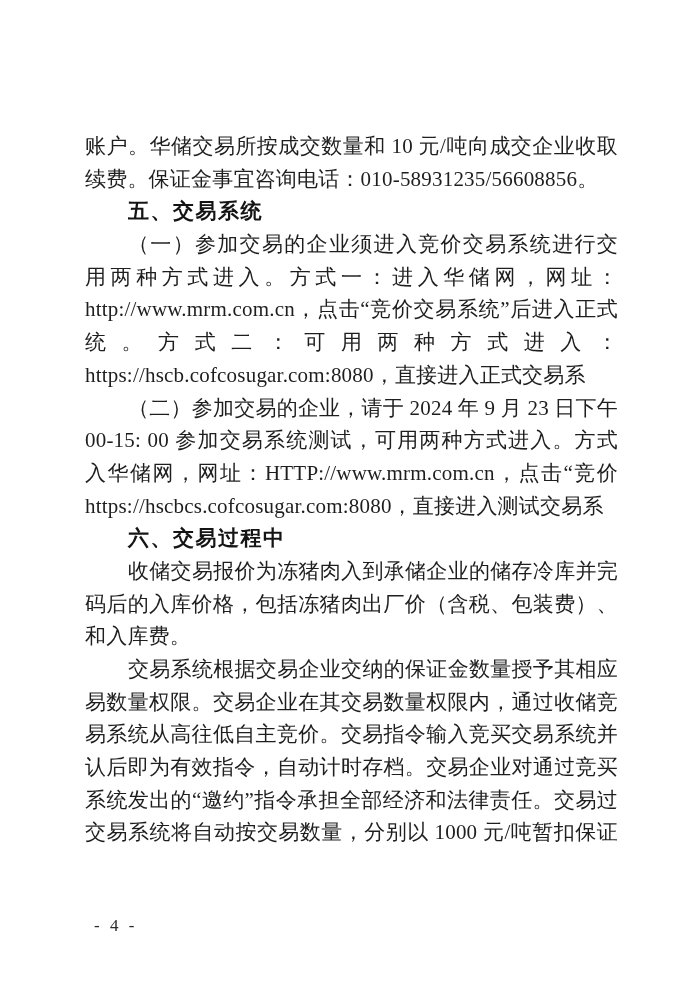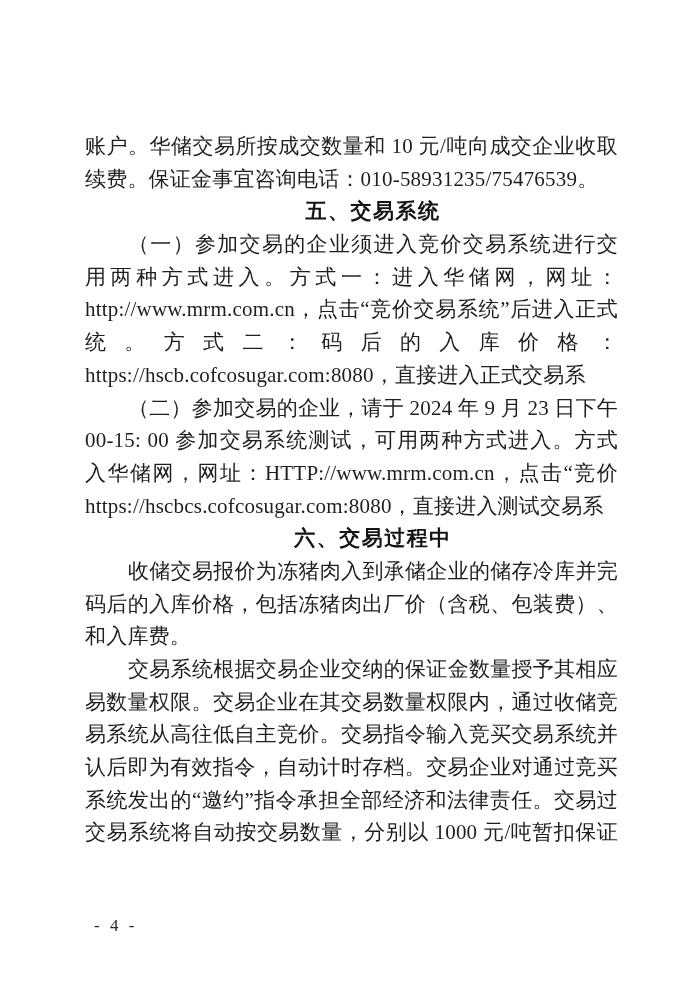--- a/index.html
+++ b/index.html
@@ -38,44 +38,43 @@
   }
   .line.indent {
     padding-left: 43px;
   }
   .line.heading {
     font-family: "Liberation Sans", "DejaVu Sans", sans-serif;
     font-weight: 700;
     font-size: 21px;
     color: #141414;
     letter-spacing: 1.5px;
-    text-align: center;
   }
   .page-number {
     position: absolute;
     left: 94px;
     top: 916px;
     font-size: 17px;
     letter-spacing: 3px;
     color: #2a2a2a;
     font-family: "Liberation Serif", "DejaVu Serif", serif;
   }
 </style>
 </head>
 <body>
 
 <div class="page">
   <div class="text-block">
       <div class="line body stretch">账户。华储交易所按成交数量和 10 元/吨向成交企业收取交易手</div>
-      <div class="line body">续费。保证金事宜咨询电话：010-58931235/75476539。</div>
+      <div class="line body">续费。保证金事宜咨询电话：010-58931235/56608856。</div>
       <div class="line heading indent">五、交易系统</div>
       <div class="line body indent stretch">（一）参加交易的企业须进入竞价交易系统进行交易，可</div>
       <div class="line body stretch">用两种方式进入。方式一：进入华储网，网址：</div>
       <div class="line body stretch">http://www.mrm.com.cn，点击“竞价交易系统”后进入正式交易系</div>
-      <div class="line body stretch">统。方式二：码后的入库价格：</div>
+      <div class="line body stretch">统。方式二：可用两种方式进入：</div>
       <div class="line body">https://hscb.cofcosugar.com:8080，直接进入正式交易系统。</div>
       <div class="line body indent stretch">（二）参加交易的企业，请于 2024 年 9 月 23 日下午 14:</div>
       <div class="line body stretch">00-15: 00 参加交易系统测试，可用两种方式进入。方式一：进</div>
       <div class="line body stretch">入华储网，网址：HTTP://www.mrm.com.cn，点击“竞价交易系</div>
       <div class="line body">https://hscbcs.cofcosugar.com:8080，直接进入测试交易系统。</div>
       <div class="line heading indent">六、交易过程中</div>
       <div class="line body indent stretch">收储交易报价为冻猪肉入到承储企业的储存冷库并完成堆</div>
       <div class="line body stretch">码后的入库价格，包括冻猪肉出厂价（含税、包装费）、运杂费</div>
       <div class="line body">和入库费。</div>
       <div class="line body indent stretch">交易系统根据交易企业交纳的保证金数量授予其相应的交</div>

